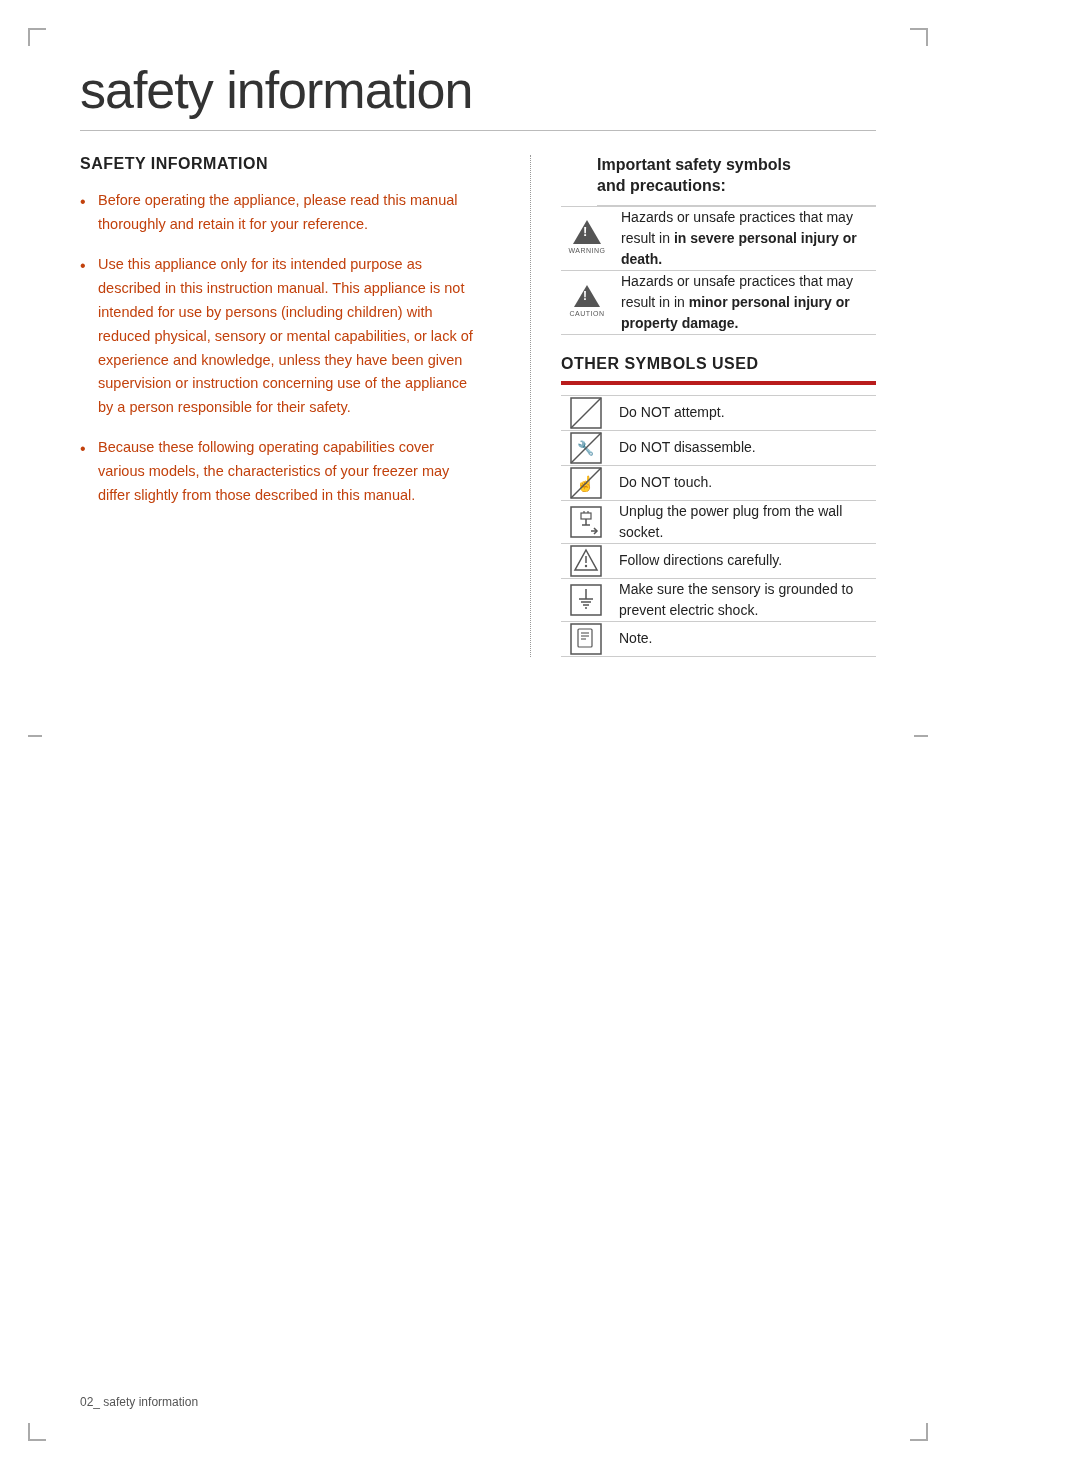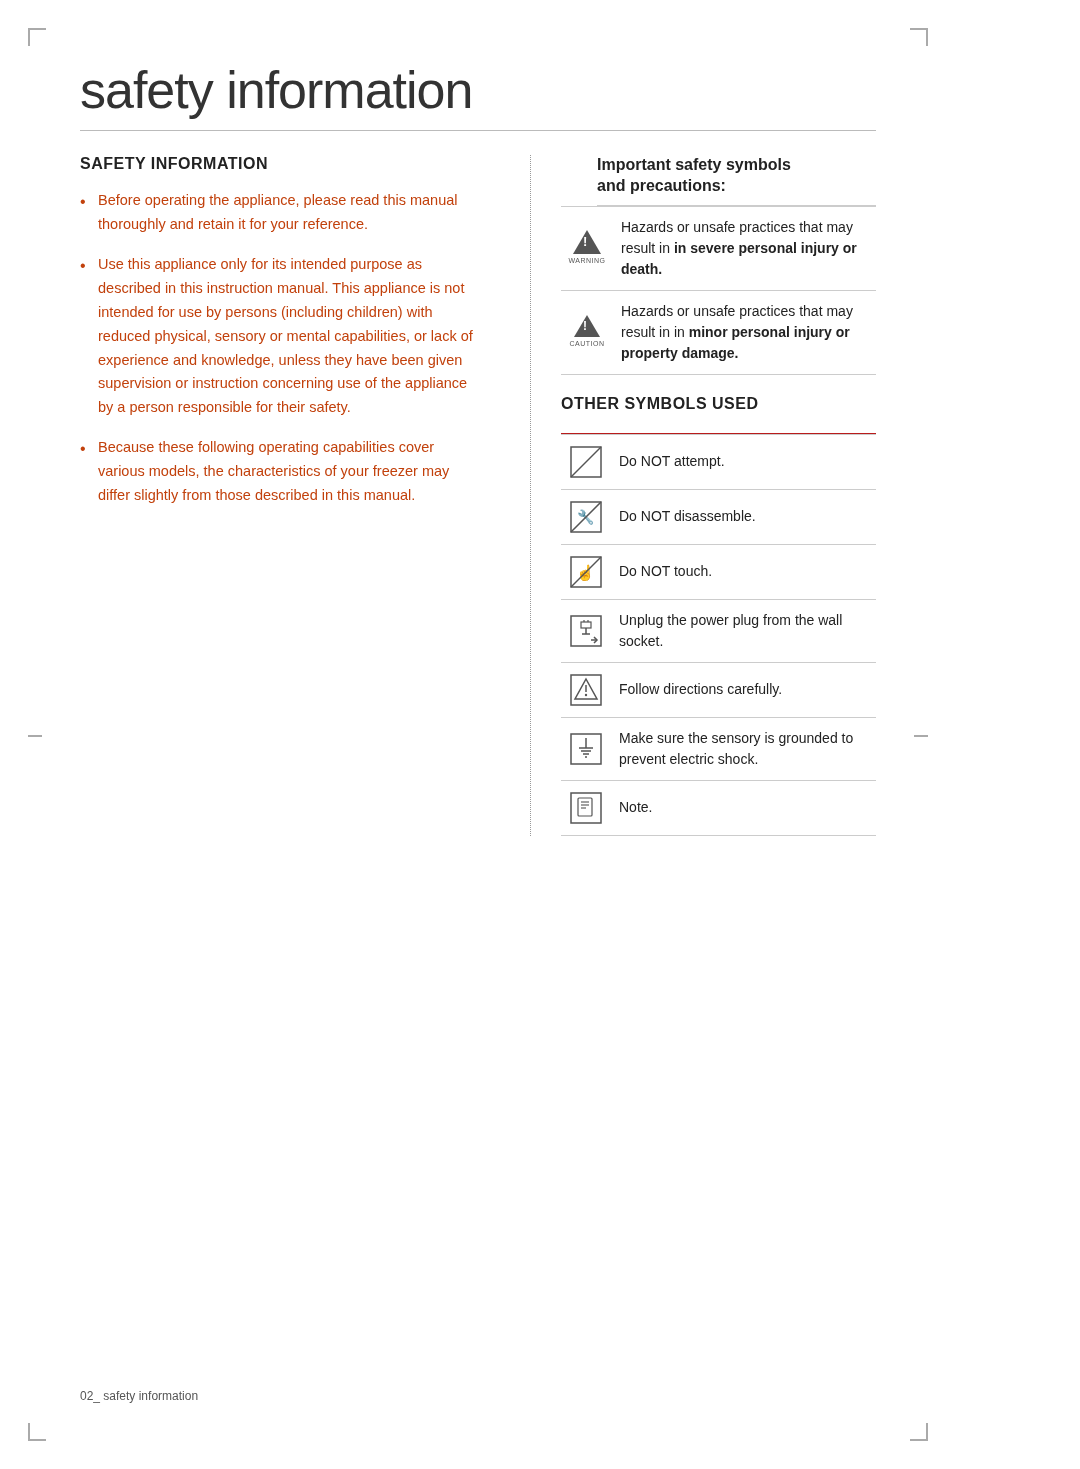--- a/index.html
+++ b/index.html
@@ -123,21 +123,21 @@
       display: block;
     }
 
     .symbols-table {
       width: 100%;
       border-collapse: collapse;
       margin-top: 0;
     }
 
     .symbols-table td {
-      padding: 10px 8px;
+      padding: 0 8px;
       vertical-align: middle;
       border-bottom: 1px solid #ccc;
       font-size: 14px;
       line-height: 1.5;
     }
 
     .symbols-table tr:first-child td {
       border-top: 1px solid #ccc;
     }
 
@@ -155,23 +155,23 @@
     .important-header {
       margin-bottom: 0;
       padding-bottom: 8px;
       border-bottom: 1px solid #ccc;
       margin-left: 36px;
     }
 
     
     .other-symbols-header {
       margin-top: 20px;
-      margin-bottom: 0;
-      padding-bottom: 20px;
-      border-bottom: 1px solid #b91c1c;
+      margin-bottom: 10px;
+      padding-bottom: 8px;
+      border-bottom: 4px solid #b91c1c;
     }
 
     .warning-icon, .caution-icon {
       display: inline-flex;
       flex-direction: column;
       align-items: center;
       justify-content: center;
       width: 36px;
       height: 36px;
     }
@@ -222,21 +222,21 @@
       text-transform: uppercase;
     }
 
     .bold-text {
       font-weight: 800;
     }
 
     
     .page-footer {
       position: absolute;
-      bottom: 66px;
+      bottom: 60px;
       left: 80px;
       font-size: 12px;
       color: #555;
     }
 
     
     .sym-icon {
       width: 34px;
       height: 34px;
       display: flex;

